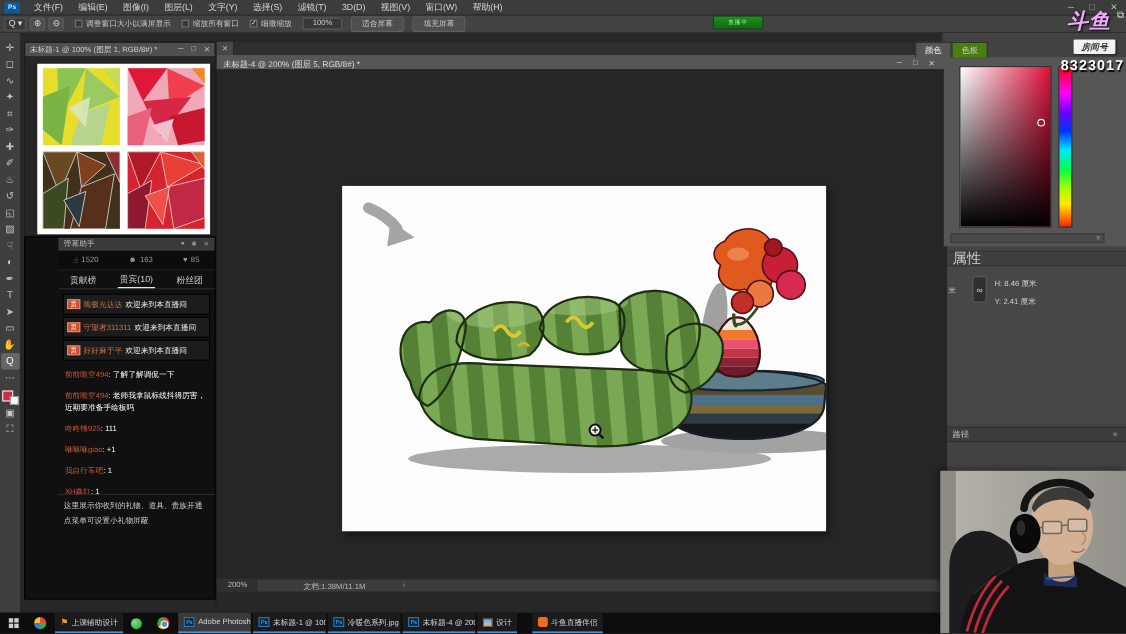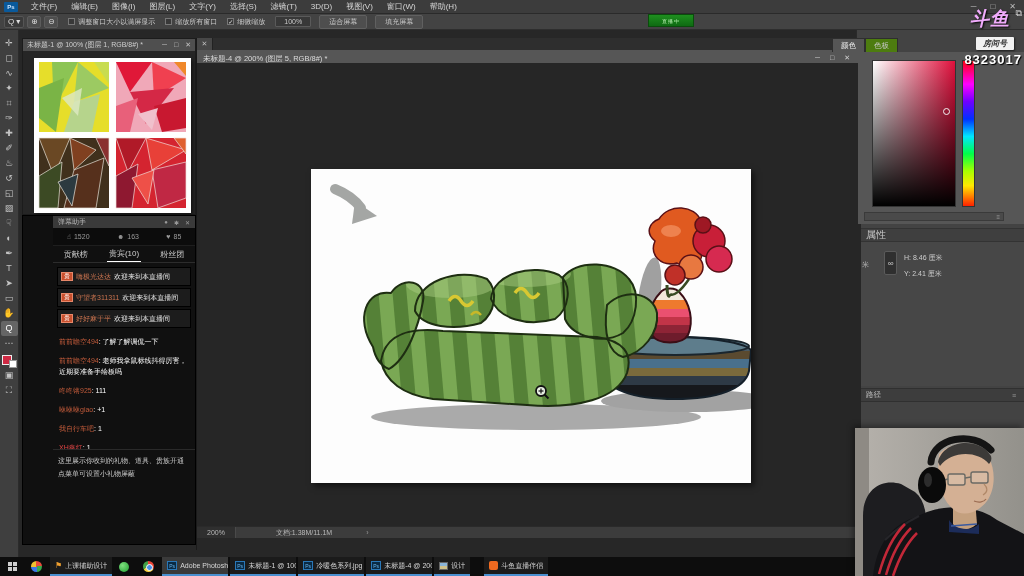--- a/index.html
+++ b/index.html
@@ -64,21 +64,21 @@
   #dock{left:856px;top:30px;width:168px;height:527px;background:#434343;z-index:8;border-left:1px solid #2a2a2a;}
   #dock-tabs{left:832px;top:38px;height:14px;display:flex;z-index:22;}
   .ptab{font-size:7.5px;color:#c9c9c9;padding:2px 8px;background:#4d7c0f;border:1px solid #2e2e2e;border-bottom:none;}
   .ptab.active{background:#565656;color:#eee;}
   #color-panel{left:858px;top:52px;width:166px;height:172px;background:#565656;z-index:21;}
   #sat-square{left:14px;top:8px;width:84px;height:147px;background:linear-gradient(to bottom,rgba(0,0,0,0),#000),linear-gradient(to right,#ffffff,#e0103c);border:1px solid #333;}
   #sat-cursor{left:70px;top:47px;width:7px;height:7px;border:1px solid #f3f3f3;border-radius:50%;}
   #hue-bar{left:104px;top:8px;width:13px;height:147px;border:1px solid #333;background:linear-gradient(to bottom,#ff0010,#ff00ff 16%,#7000ff 28%,#0030ff 40%,#00e8ff 52%,#00ff48 64%,#a8ff00 76%,#ffe800 86%,#ff7800 94%,#ff2000 100%);}
   #color-bottombar{left:6px;top:160px;width:140px;height:9px;background:#4a4a4a;border:1px solid #3a3a3a;display:flex;align-items:center;justify-content:flex-end;color:#9a9a9a;font-size:6px;padding-right:3px;}
   #props-panel{left:858px;top:228px;width:166px;height:158px;background:#474747;z-index:9;border-top:1px solid #333;}
-  #props-title{height:13px;background:#3f3f3f;color:#c9c9c9;font-size:10px;display:flex;align-items:center;padding-left:8px;border-bottom:1px solid #333;}
+  #props-title{height:13px;background:#3f3f3f;color:#c9c9c9;font-size:13px;display:flex;align-items:center;padding-left:8px;border-bottom:1px solid #333;}
   .pfrag{color:#bbb;font-size:7px;}
   .link-box{width:13px;height:24px;background:#2f2f2f;border:1px solid #5a5a5a;color:#cdcdcd;font-size:8px;display:flex;align-items:center;justify-content:center;border-radius:2px;}
   .pfield{color:#cfcfcf;font-size:7px;white-space:nowrap;}
   #paths-bar{left:858px;top:388px;width:166px;height:14px;background:#3d3d3d;z-index:9;display:flex;align-items:center;color:#c5c5c5;font-size:7.5px;padding:0 8px;border-top:1px solid #303030;border-bottom:1px solid #303030;}
   #paths-bar .ric{margin-left:auto;color:#999;font-size:7px;}
   
   #douyu{left:930px;top:6px;width:94px;height:66px;z-index:60;text-align:right;}
   #douyu-logo{color:#f0abfc;font-size:19px;font-weight:900;font-style:italic;letter-spacing:1px;text-shadow:1px 1px 2px #000;padding-right:14px;}
   #douyu-share{position:absolute;right:2px;top:2px;color:#ddd;font-size:9px;}
   #room-label{display:inline-block;background:#f2f2f2;color:#333;font-size:8px;font-weight:bold;font-style:italic;padding:1px 7px;margin:2px 10px 0 0;border-radius:1px;box-shadow:1px 1px 2px rgba(0,0,0,.5);}

